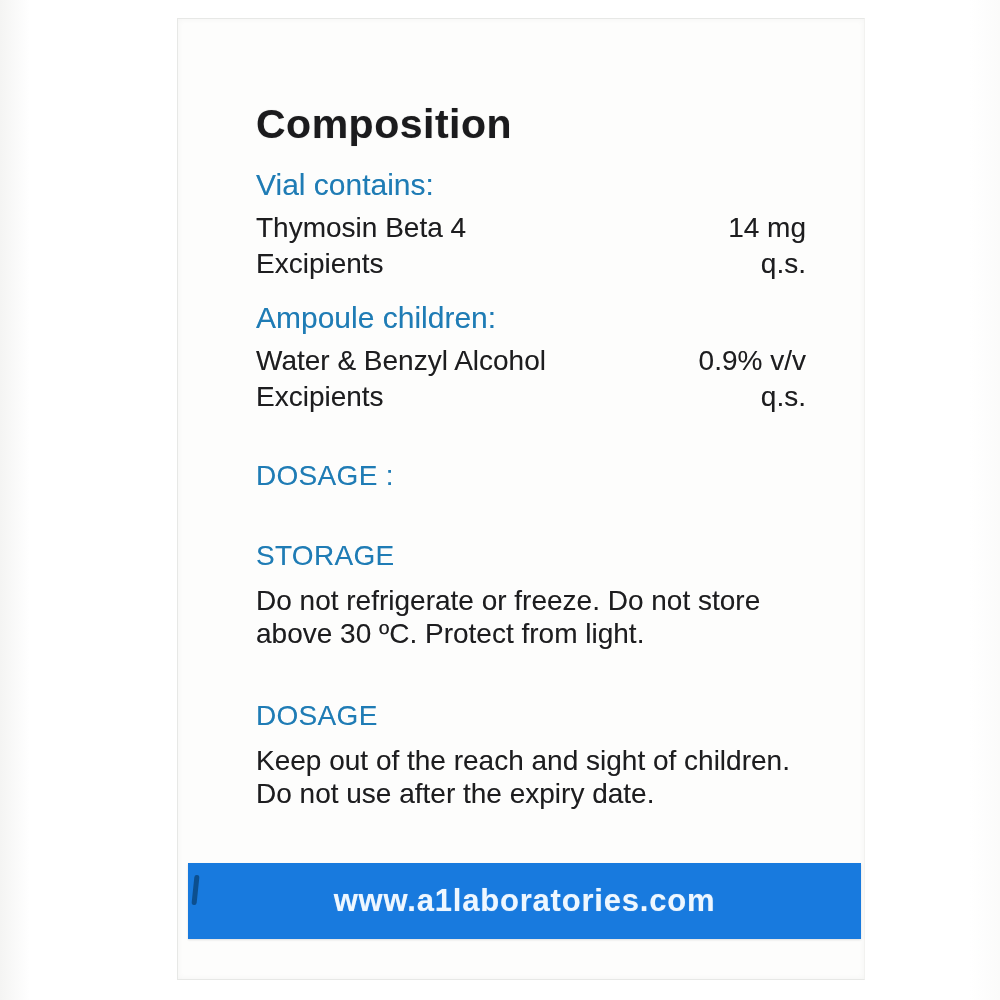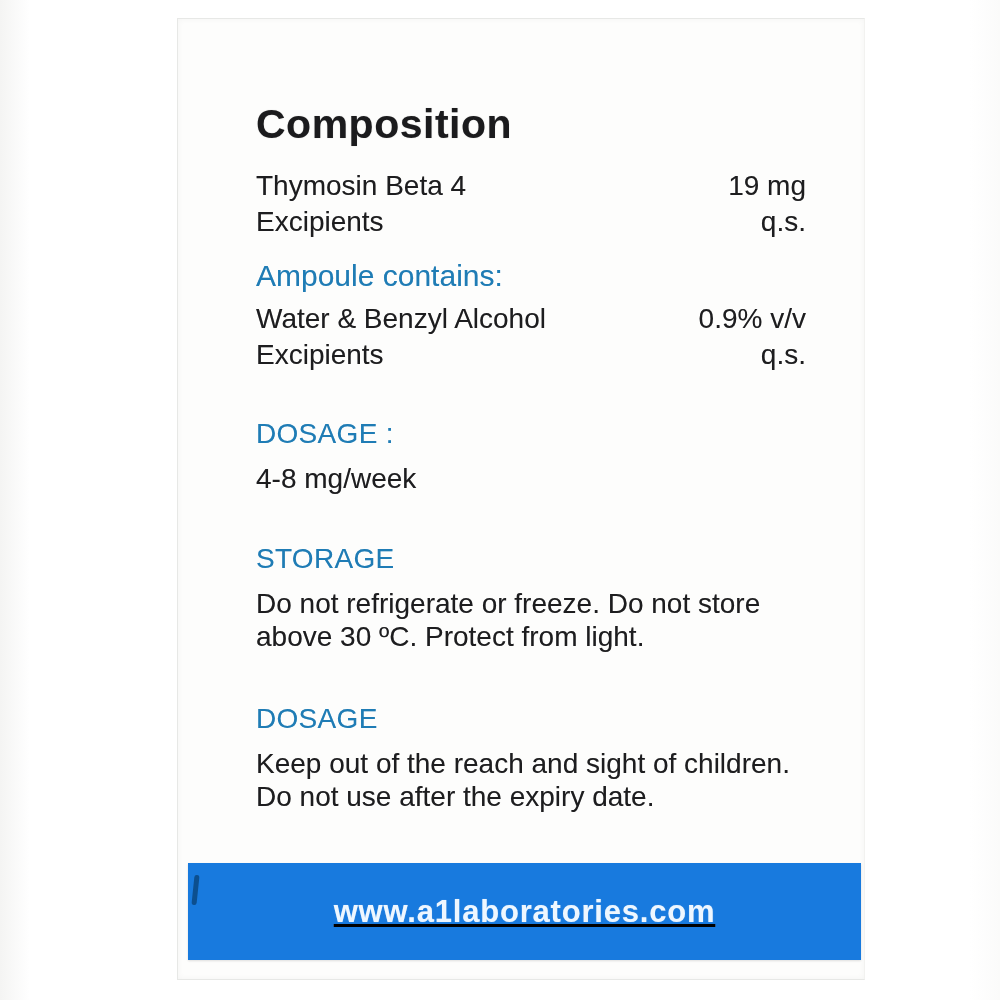--- a/index.html
+++ b/index.html
@@ -75,27 +75,26 @@
     text-shadow: 0 0 0.6px rgba(0,0,0,0.3);
   }
   .mt-dosage  { margin-top: 46px; }
   .mt-storage { margin-top: 48px; }
   .mt-warning { margin-top: 50px; }
   .footer-banner {
     position: absolute;
     left: 10px;
     top: 844px;
     width: 673px;
-    height: 97px;
+    height: 76px;
     background: var(--banner-blue, #187ade);
     display: flex;
     align-items: center;
     justify-content: center;
     box-shadow: 0 1px 2px rgba(0,0,0,0.12);
-    text-decoration: underline;
   }
   .footer-banner .url {
     color: #eef7ff;
     font-size: 31px;
     font-weight: 700;
     letter-spacing: 0.8px;
     text-shadow: 0 0 1px rgba(255,255,255,0.4);
   }
   .banner-tick {
     position: absolute;
@@ -110,43 +109,43 @@
 </style>
 </head>
 <body>
 
 <div class="stage">
   <div class="card">
     <div class="content">
 
       <h1 class="title">Composition</h1>
 
+      <h2 class="blue-head">Vial contains:</h2>
 
       <div class="row">
         <span>Thymosin Beta 4</span>
-        <span class="val">19 mg</span>
+        <span class="val">14 mg</span>
       </div>
       <div class="row">
         <span>Excipients</span>
         <span class="val">q.s.</span>
       </div>
 
-      <h2 class="blue-head section-gap-sm">Ampoule contains:</h2>
+      <h2 class="blue-head section-gap-sm">Ampoule children:</h2>
 
       <div class="row">
         <span>Water &amp; Benzyl Alcohol</span>
         <span class="val">0.9% v/v</span>
       </div>
       <div class="row">
         <span>Excipients</span>
         <span class="val">q.s.</span>
       </div>
 
       <h2 class="caps-head mt-dosage">DOSAGE :</h2>
-      <p class="body-text">4-8 mg/week</p>
 
       <h2 class="caps-head mt-storage">STORAGE</h2>
       <p class="body-text">Do not refrigerate or freeze. Do not store above 30 ºC. Protect from light.</p>
 
       <h2 class="caps-head mt-warning">DOSAGE</h2>
       <p class="body-text">Keep out of the reach and sight of children. Do not use after the expiry date.</p>
 
     </div>
 
     <div class="footer-banner">

